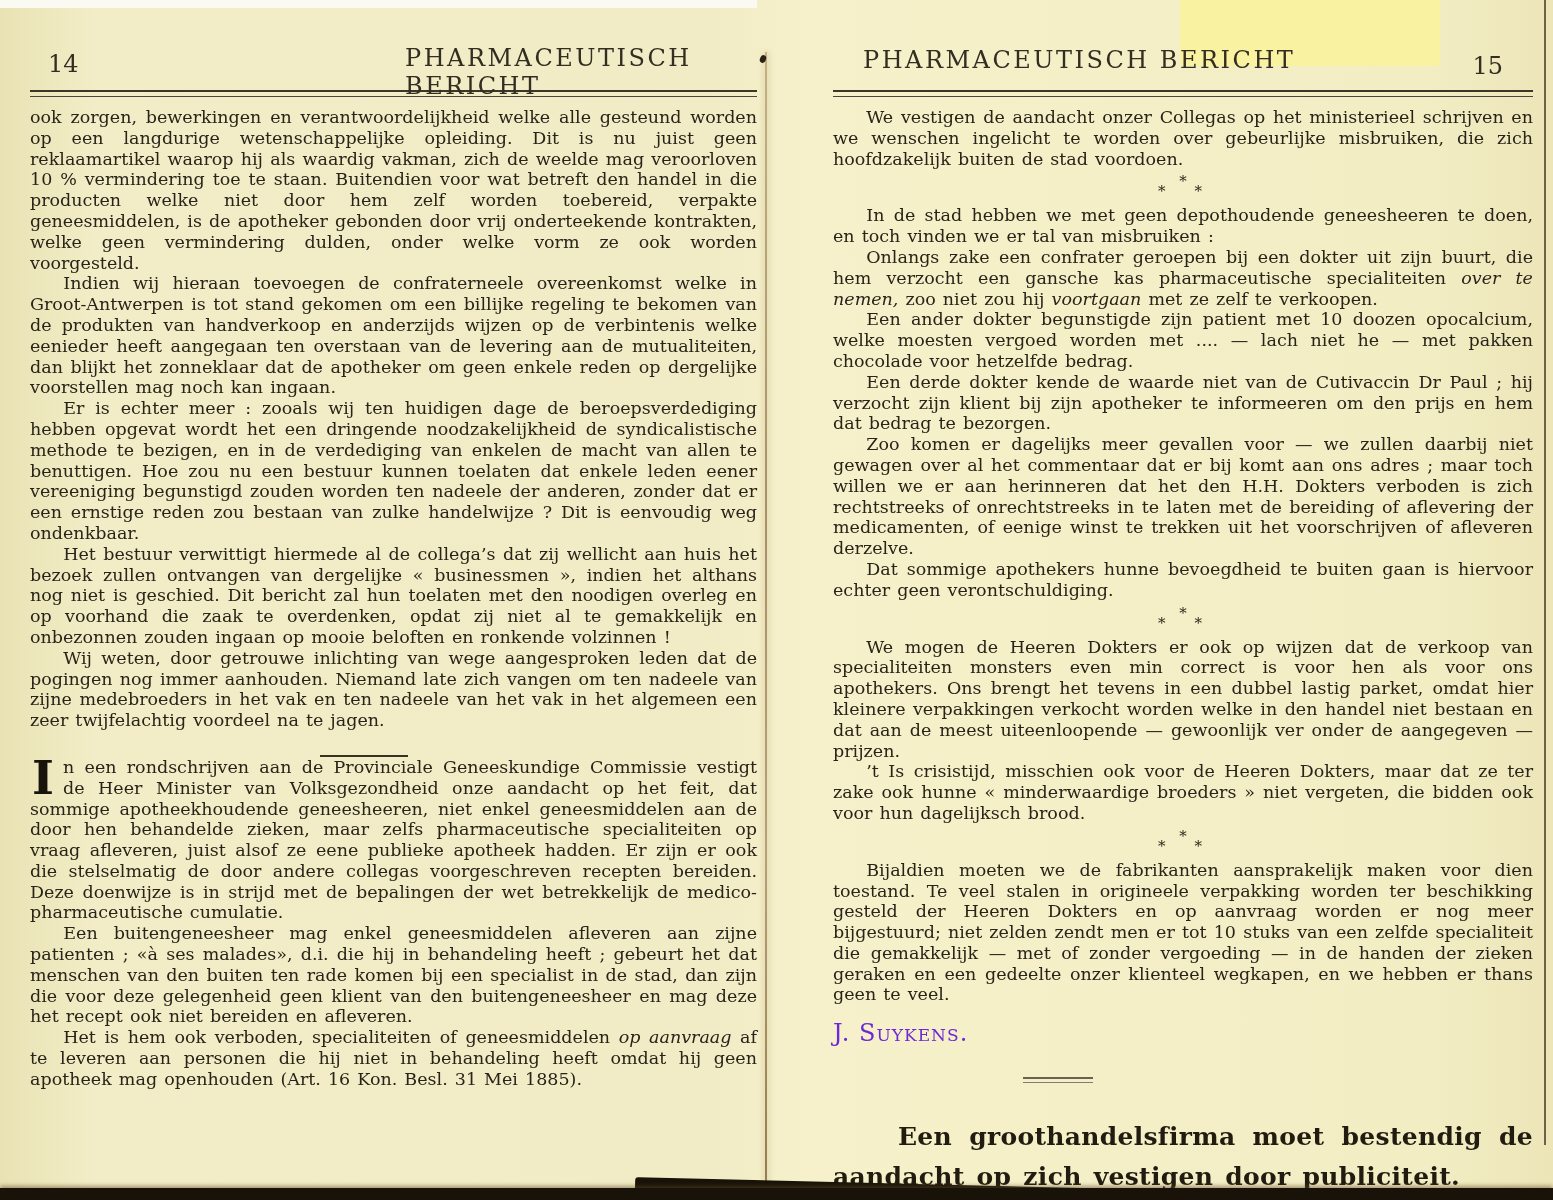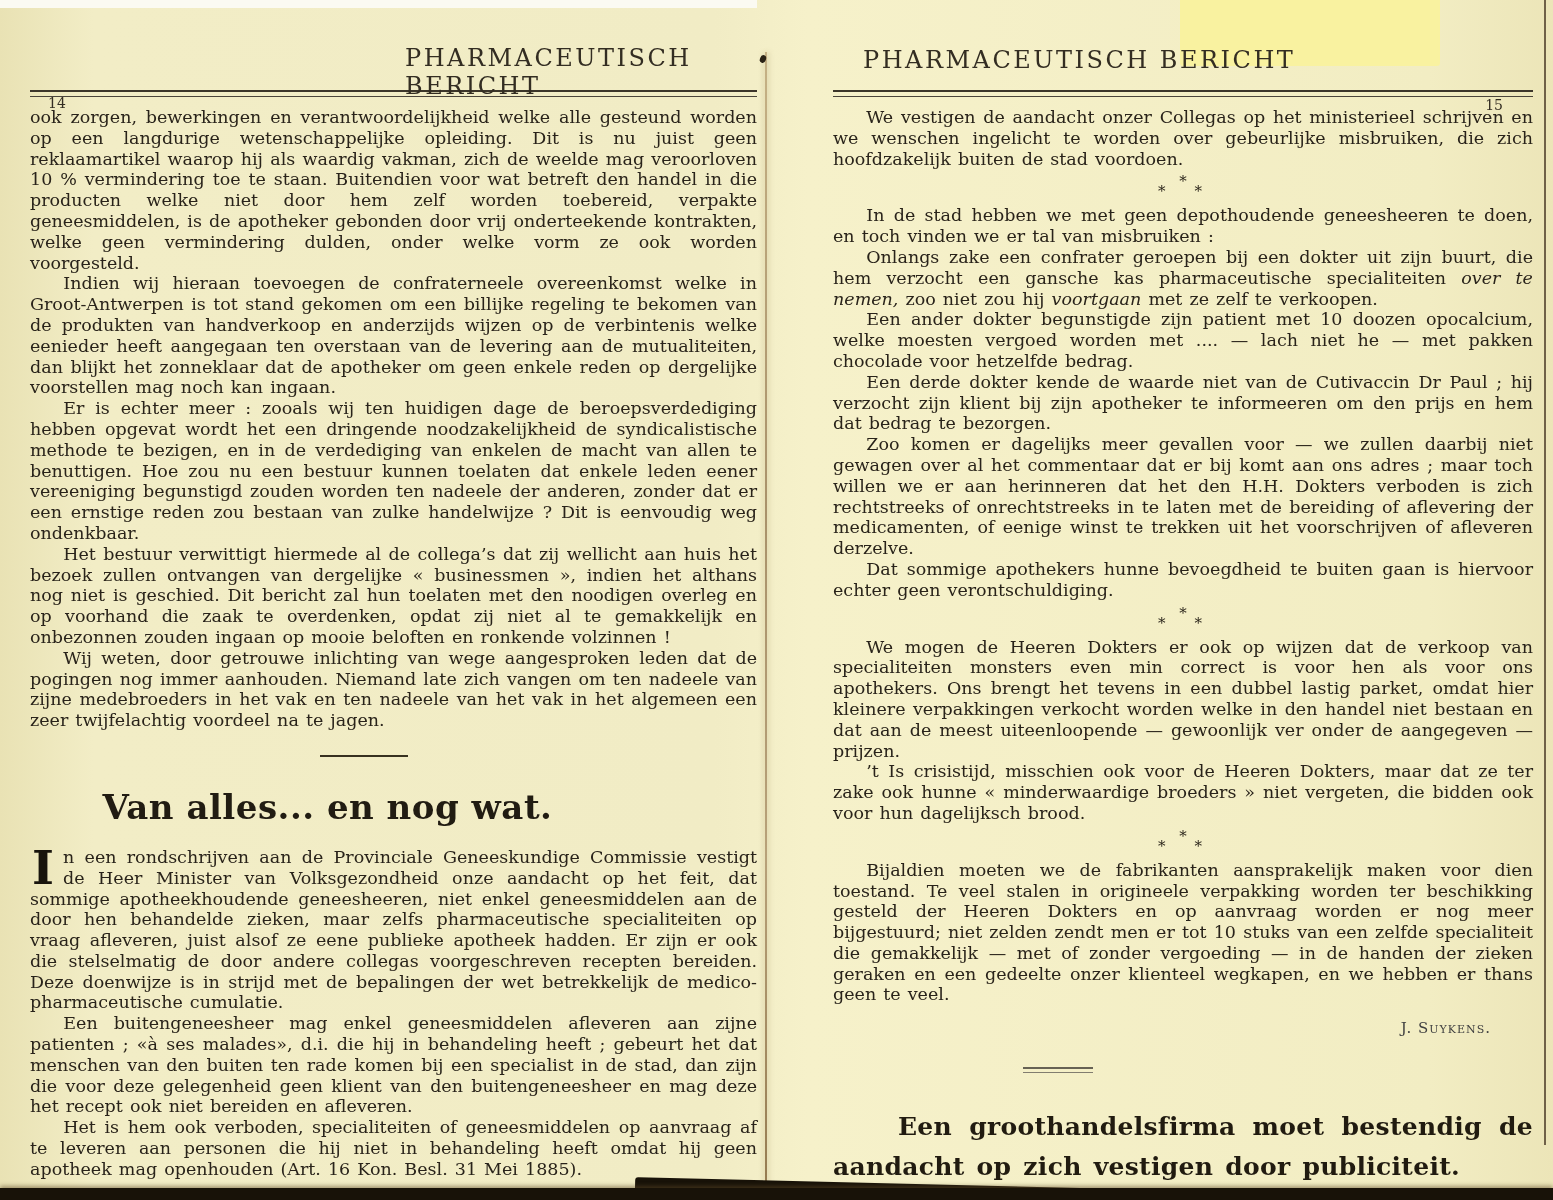--- a/index.html
+++ b/index.html
@@ -11,43 +11,43 @@
   }
   .top-edge { position:absolute; left:0; top:0; width:757px; height:8px; background:#fbfaf2; }
   .yellow-note { position:absolute; left:1180px; top:0; width:260px; height:66px;
     background:#f9f2a0; border-radius:0 0 3px 3px; }
   .page { position:absolute; top:38px; }
   .page-left  { left:30px;  width:727px; }
   .page-right { left:833px; width:700px; }
 
   .pg-header { position:relative; height:52px; }
   .pg-header .title { font-size:24px; letter-spacing:2.5px; color:#332d22; }
-  .pg-header .num   { font-size:14px; color:#332d22;margin-top:45px; }
+  .pg-header .num   { font-size:24px; color:#332d22; }
   .page-left  .title { position:absolute; left:375px; top:6px; }
   .page-left  .num   { position:absolute; left:18px;  top:12px; }
   .page-right .title { position:absolute; left:30px;  top:8px; }
   .page-right .num   { position:absolute; right:30px; top:14px; }
   .dbl-rule { height:4px; border-top:2.5px solid #3c362a; border-bottom:1px solid #4a443a; margin-bottom:10px; }
 
   p.body-p { margin:0; font-size:17.5px; line-height:20.8px; text-align:justify;
     text-indent:1.9em; word-spacing:1.5px; }
   p.noindent { text-indent:0; }
 
   .asterism { text-align:center; font-size:15px; line-height:10px; margin:7px 0 9px; color:#2e281d; }
   .asterism .b { letter-spacing:12px; padding-left:6px; }
 
   .section-divider { width:88px; height:0; border-top:2.2px solid #37311f;
     margin:24px auto 0 auto; transform:translateX(-30px); }
   .section-heading { margin:30px 0 20px 0; font-size:34px; font-weight:bold;
     text-align:center; padding-right:132px; letter-spacing:0.5px; color:#211c12; }
   .drop-cap { float:left; font-weight:bold; font-size:47px; line-height:38px;
     margin:2px 9px 0 2px; color:#18140c; }
 
-  .signature { margin-top:14px; text-align:right; padding-right:42px; font-size:15px;
-    font-variant:small-caps; letter-spacing:1px; color:#404040; }
+  .signature { margin-top:14px; padding-right:42px; font-size:24px;
+    font-variant:small-caps; letter-spacing:1px; color:#6d28d9; }
   .sig-rule { width:70px; height:3px; border-top:2px solid #4f4a40; border-bottom:1.4px solid #6e6a60;
     margin:30px 0 0 190px; opacity:.85; }
 
   .footer-b1 { margin:34px 0 0 0; font-size:25px; font-weight:bold; line-height:1.58;
     text-indent:2.6em; text-align:justify; word-spacing:3px; letter-spacing:.3px; color:#211b10; }
 
   .binding-crease { position:absolute; left:765px; top:52px; width:2px; height:1148px;
     background:linear-gradient(#c5b185,#a8916a 40%,#b7a179 70%,#93794f);
     box-shadow:2px 0 5px rgba(160,140,95,.35), -2px 0 5px rgba(160,140,95,.3); }
   .binding-speck { position:absolute; left:760px; top:55px; width:6px; height:8px;
@@ -71,25 +71,24 @@
   </div>
   <div class="dbl-rule"></div>
 
   <p class="body-p noindent">ook zorgen, bewerkingen en verantwoordelijkheid welke alle gesteund worden op een langdurige wetenschappelijke opleiding. Dit is nu juist geen reklaamartikel waarop hij als waardig vakman, zich de weelde mag veroorloven 10 % vermindering toe te staan. Buitendien voor wat betreft den handel in die producten welke niet door hem zelf worden toebereid, verpakte geneesmiddelen, is de apotheker gebonden door vrij onderteekende kontrakten, welke geen vermindering dulden, onder welke vorm ze ook worden voorgesteld.</p>
   <p class="body-p">Indien wij hieraan toevoegen de confraterneele overeenkomst welke in Groot-Antwerpen is tot stand gekomen om een billijke regeling te bekomen van de produkten van handverkoop en anderzijds wijzen op de verbintenis welke eenieder heeft aangegaan ten overstaan van de levering aan de mutualiteiten, dan blijkt het zonneklaar dat de apotheker om geen enkele reden op dergelijke voorstellen mag noch kan ingaan.</p>
   <p class="body-p">Er is echter meer : zooals wij ten huidigen dage de beroepsverdediging hebben opgevat wordt het een dringende noodzakelijkheid de syndicalistische methode te bezigen, en in de verdediging van enkelen de macht van allen te benuttigen. Hoe zou nu een bestuur kunnen toelaten dat enkele leden eener vereeniging begunstigd zouden worden ten nadeele der anderen, zonder dat er een ernstige reden zou bestaan van zulke handelwijze ? Dit is eenvoudig weg ondenkbaar.</p>
   <p class="body-p">Het bestuur verwittigt hiermede al de collega’s dat zij wellicht aan huis het bezoek zullen ontvangen van dergelijke « businessmen », indien het althans nog niet is geschied. Dit bericht zal hun toelaten met den noodigen overleg en op voorhand die zaak te overdenken, opdat zij niet al te gemakkelijk en onbezonnen zouden ingaan op mooie beloften en ronkende volzinnen !</p>
   <p class="body-p">Wij weten, door getrouwe inlichting van wege aangesproken leden dat de pogingen nog immer aanhouden. Niemand late zich vangen om ten nadeele van zijne medebroeders in het vak en ten nadeele van het vak in het algemeen een zeer twijfelachtig voordeel na te jagen.</p>
 
   <div class="section-divider"></div>
-  <h1 class="section-heading">Van alles... en nog wat.</h1>
 
   <p class="body-p noindent"><span class="drop-cap">I</span><span>n een rondschrijven aan de Provinciale Geneeskundige Commissie vestigt de Heer Minister van Volksgezondheid onze aandacht op het feit, dat sommige apotheekhoudende geneesheeren, niet enkel geneesmiddelen aan de door hen behandelde zieken, maar zelfs pharmaceutische specialiteiten op vraag afleveren, juist alsof ze eene publieke apotheek hadden. Er zijn er ook die stelselmatig de door andere collegas voorgeschreven recepten bereiden. Deze doenwijze is in strijd met de bepalingen der wet betrekkelijk de medico-pharmaceutische cumulatie.</span></p>
   <p class="body-p">Een buitengeneesheer mag enkel geneesmiddelen afleveren aan zijne patienten ; «à ses malades», d.i. die hij in behandeling heeft ; gebeurt het dat menschen van den buiten ten rade komen bij een specialist in de stad, dan zijn die voor deze gelegenheid geen klient van den buitengeneesheer en mag deze het recept ook niet bereiden en afleveren.</p>
-  <p class="body-p"><span>Het is hem ook verboden, specialiteiten of geneesmiddelen </span><span style="">op aanvraag</span><span> af te leveren aan personen die hij niet in behandeling heeft omdat hij geen apotheek mag openhouden (Art. 16 Kon. Besl. 31 Mei 1885).</span></p>
+  <p class="body-p"><span>Het is hem ook verboden, specialiteiten of geneesmiddelen </span><span style="font-style: italic;">op aanvraag</span><span> af te leveren aan personen die hij niet in behandeling heeft omdat hij geen apotheek mag openhouden (Art. 16 Kon. Besl. 31 Mei 1885).</span></p>
 </div>
 
 <div class="page page-right">
   <div class="pg-header">
     <span class="title">PHARMACEUTISCH BERICHT</span>
     <span class="num">15</span>
   </div>
   <div class="dbl-rule"></div>
 
   <p class="body-p">We vestigen de aandacht onzer Collegas op het ministerieel schrijven en we wenschen ingelicht te worden over gebeurlijke misbruiken, die zich hoofdzakelijk buiten de stad voordoen.</p>

